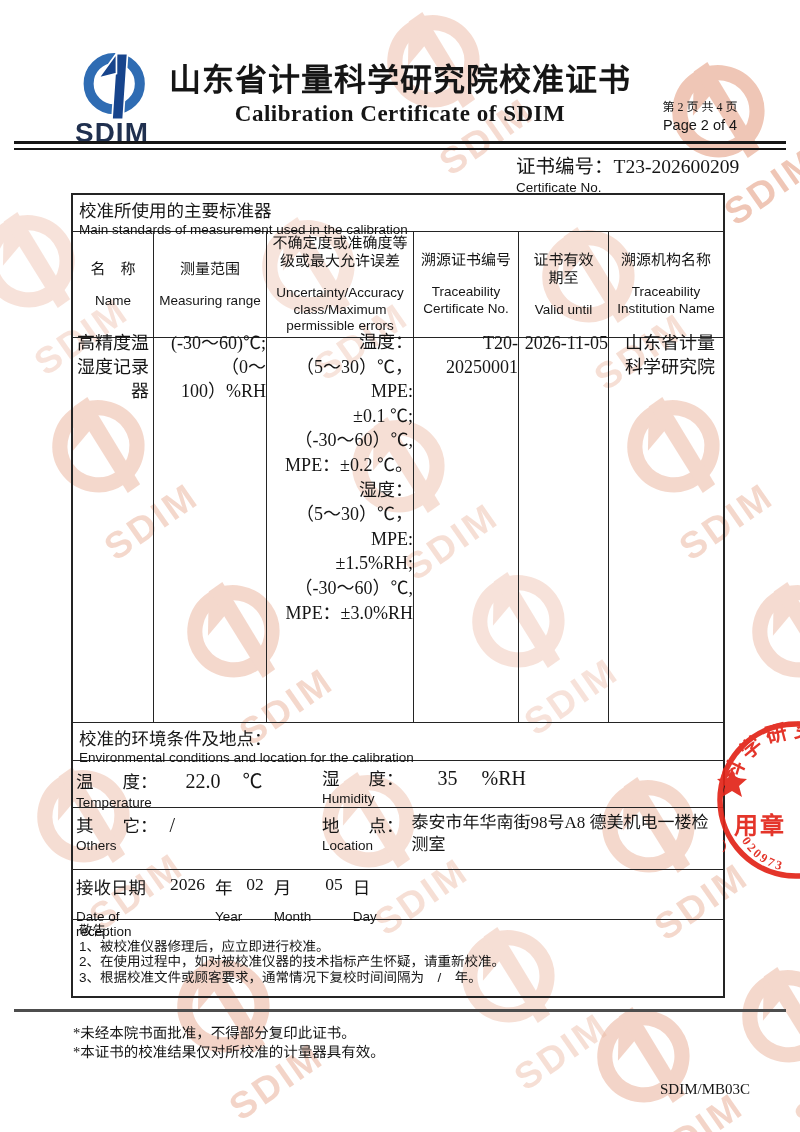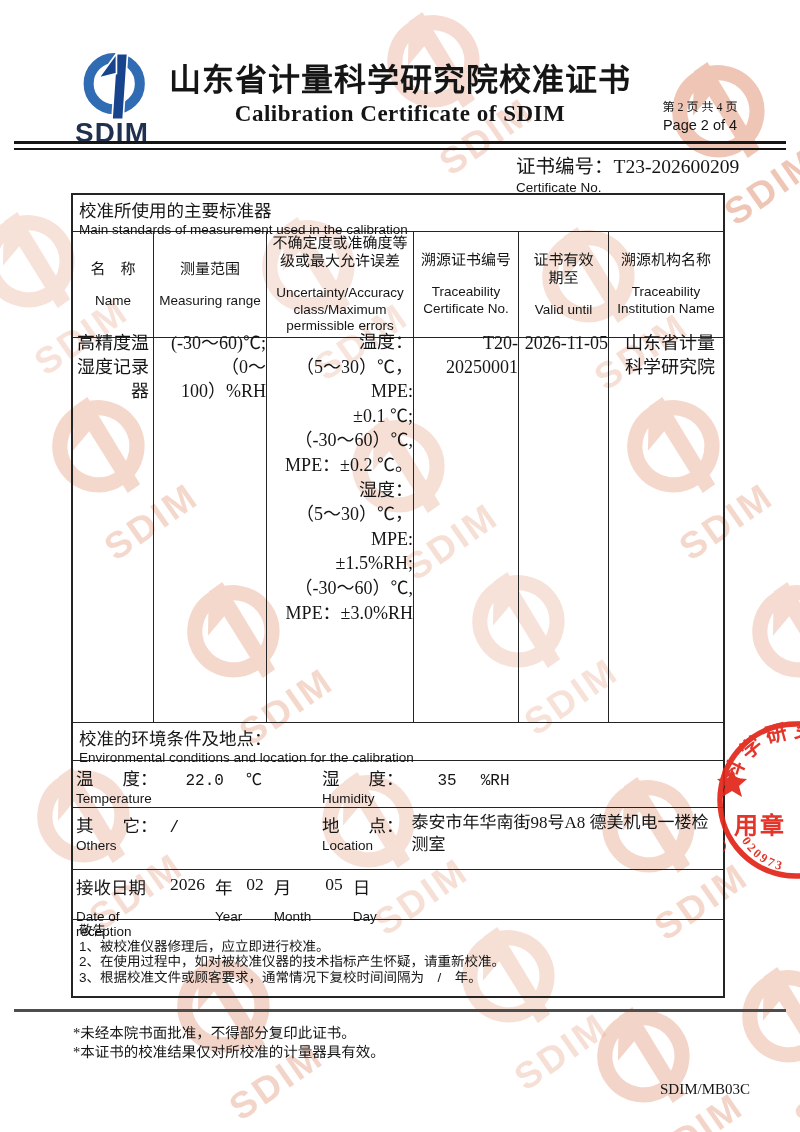--- a/index.html
+++ b/index.html
@@ -57,21 +57,21 @@
   .env-title { height:38px; padding:2px 6px 0 6px; }
   .env-title .zh { font-size:17.5px; }
   .env-title .en { font-size:13.5px; line-height:15px; }
 
   .envrow { position:relative; padding:4px 0 0 3px; }
   .r1 { height:47px; } .r2 { height:62px; } .r3 { height:50px; }
   .jlabel { display:inline-block; width:64px; text-align:justify; text-align-last:justify;
             font-size:17.5px; }
   .envrow .zhline { font-size:17.5px; white-space:nowrap; }
   .envrow .enline { font-size:13.5px; line-height:16px; margin-top:1px; }
-  .envrow .val { font-family:Liberation Mono, monospace; font-size:16px;margin-top:32px; }
+  .envrow .val { font-family:Liberation Serif, serif; font-size:20px;margin-top:32px; }
   .half-right { position:absolute; left:249px; top:4px; }
   .locflex { position:absolute; left:249px; top:4px; display:flex; }
   .locval { width:304px; font-size:17px; line-height:22px; font-family:"Liberation Serif",serif;
             margin-left:8px; text-align:left; }
 
   .rrow { display:flex; align-items:flex-start; }
   .rgrp { display:flex; flex-direction:column; }
   .rgrp .zh { font-size:17.5px; }
   .rgrp .en { font-size:13.5px; margin-top:10px; }
   .rgrp .num { font-size:17.5px; font-family:"Liberation Serif",serif; }

